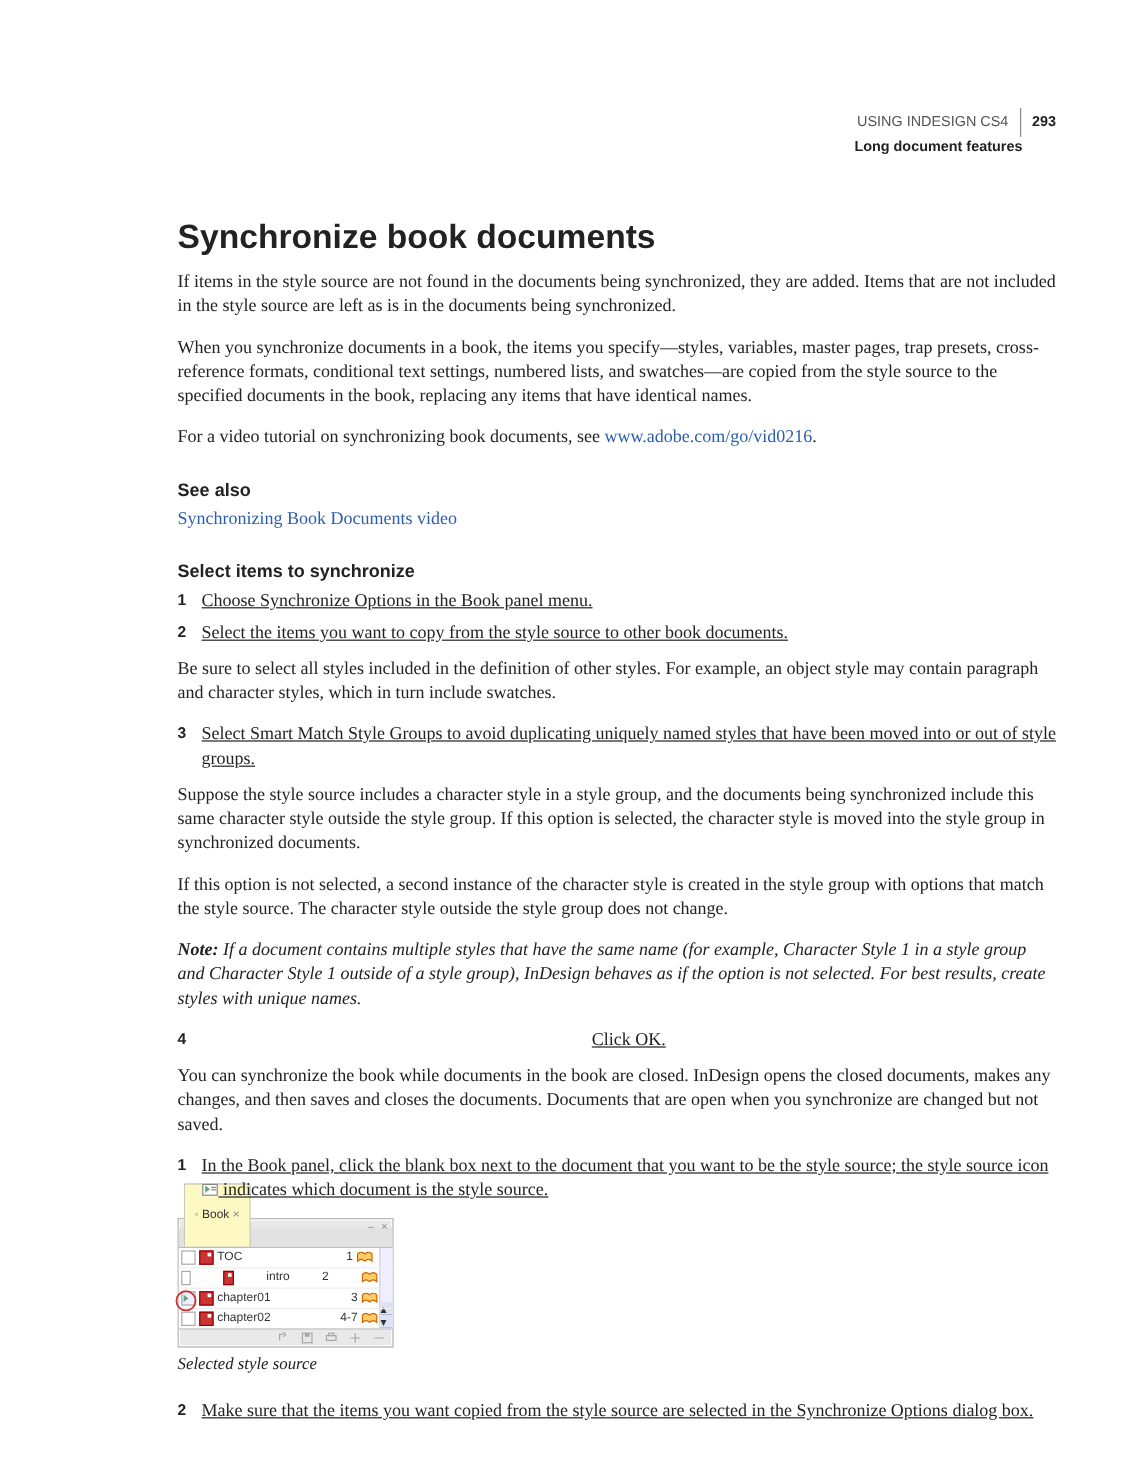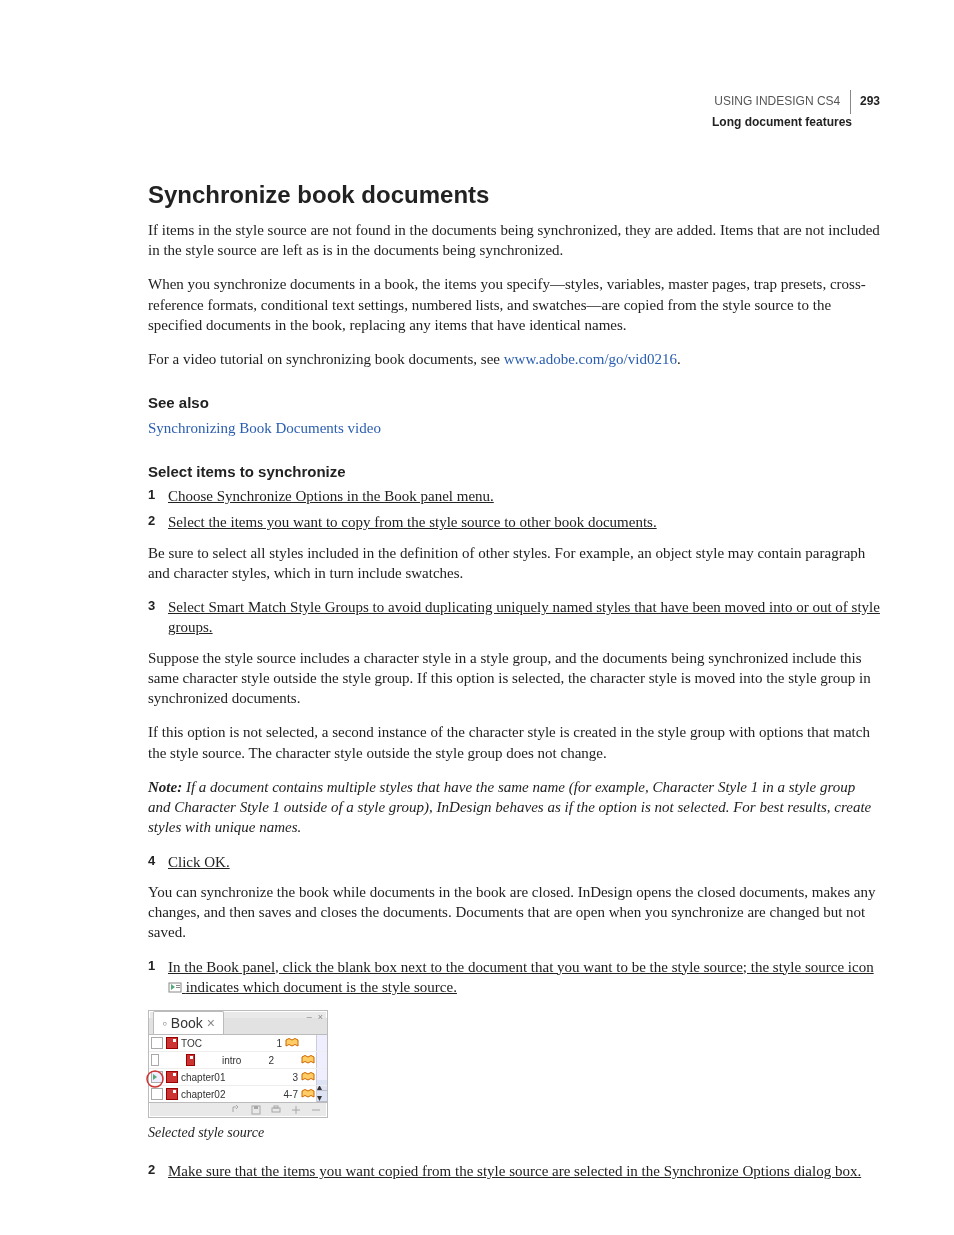--- a/index.html
+++ b/index.html
@@ -28,21 +28,21 @@
     border-left: 1px solid #888;
     height: 24px;
     vertical-align: middle;
     margin: 0 6px;
   }
   .running-head .pnum { font-weight: bold; color:#222; }
   .running-head .line2 { font-weight: bold; color:#222; padding-right: 28px;}
   h1.sec {
     font-family: "Myriad Pro", Arial, Helvetica, sans-serif;
     font-weight: bold;
-    font-size: 24px;
+    font-size: 28px;
     margin: 0 0 8px 0;
     color: #222;
   }
   h2.sub {
     font-family: "Myriad Pro", Arial, Helvetica, sans-serif;
     font-weight: bold;
     font-size: 15px;
     margin: 24px 0 4px 0;
     color: #222;
   }
@@ -65,21 +65,21 @@
     content: counter(step);
     position: absolute;
     left: 0;
     top: 0;
     font-family: "Myriad Pro", Arial, Helvetica, sans-serif;
     font-weight: bold;
     font-size: 13px;
     color: #222;
   }
   ol.steps.start3 { counter-reset: step 2; }
-  ol.steps.start4 { counter-reset: step 3; }
+  ol.steps.start4 { counter-reset: step 3; text-align: center; }
   ol.steps.start2b { counter-reset: step 1; }
   .note-label { font-weight: bold; font-style: italic; }
   .note-body { font-style: italic; }
   .figure {
     margin: 12px 0 4px 0;
   }
   .panel {
     width: 178px;
     font-family: Tahoma, Arial, sans-serif;
     font-size: 10px;
@@ -93,24 +93,24 @@
     display:flex; justify-content:flex-end; gap:6px; padding-right:4px;
     color:#888; font-size:9px;
   }
   .panel-tab-row {
     background:#e2e2e2;
     height:16px;
     display:flex; align-items:flex-end;
     padding-left:4px;
   }
   .panel-tab {
-    background:#ffffff;
+    background:#fef9c3;
     border:1px solid #bbb; border-bottom:none;
-    padding:2px 8px;
-    font-size:14px;
+    padding:19px 8px;
+    font-size:10px;
     border-radius:2px 2px 0 0;
   }
   .panel-list { background:#fff; border-top:1px solid #bbb; border-bottom:1px solid #bbb; position:relative;}
   .panel-row {
     display:flex; align-items:center;
     height:16px;
     border-bottom:1px solid #eee;
     padding:0 2px;
     gap:3px;
     position:relative;
@@ -205,21 +205,21 @@
         <div class="panel-tab"><span style="color:#888;">◦ </span><span>Book</span><span style="color:#888;"> ×</span></div>
       </div>
       <div class="panel-list">
         <div class="scroll-gutter">
           <div class="arrow-col">
             <div class="scroll-btn">▴</div>
             <div class="scroll-btn">▾</div>
           </div>
         </div>
 
-        <div class="panel-row" style="padding-right:28px;">
+        <div class="panel-row" style="padding-right:16px;">
           <span class="sel-box"></span>
           <span class="doc-icon"></span>
           <span class="row-name">TOC</span>
           <span class="row-pages">1</span>
           <span class="book-icon">
               <svg width="14" height="10" viewBox="0 0 14 10">
                 <path d="M1 8 Q4 5 7 8 Q10 5 13 8 L13 2 Q10 -1 7 2 Q4 -1 1 2 Z" fill="#fc6" stroke="#c60"></path>
               </svg>
             </span>
         </div>

